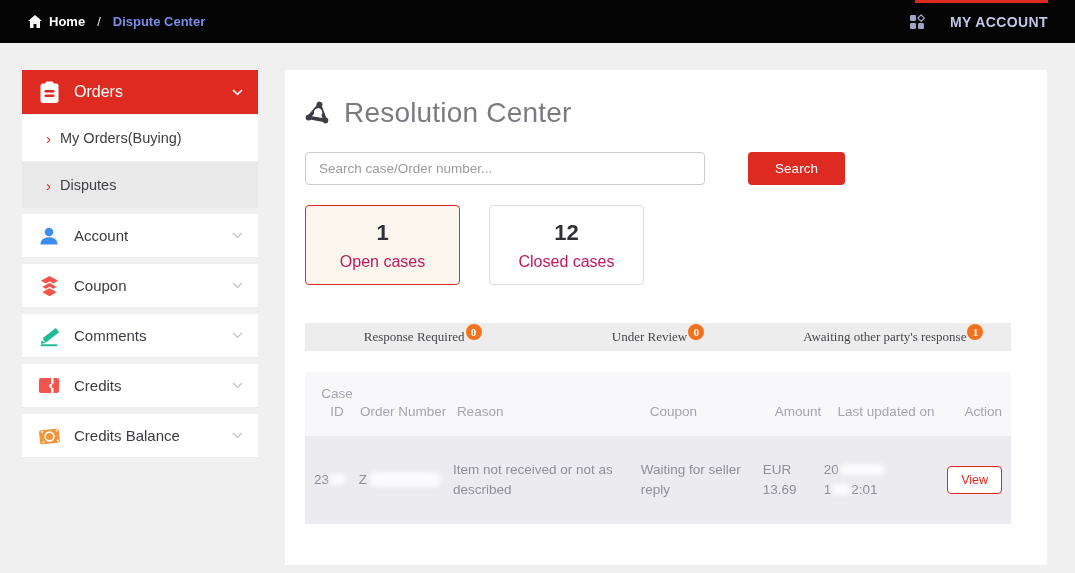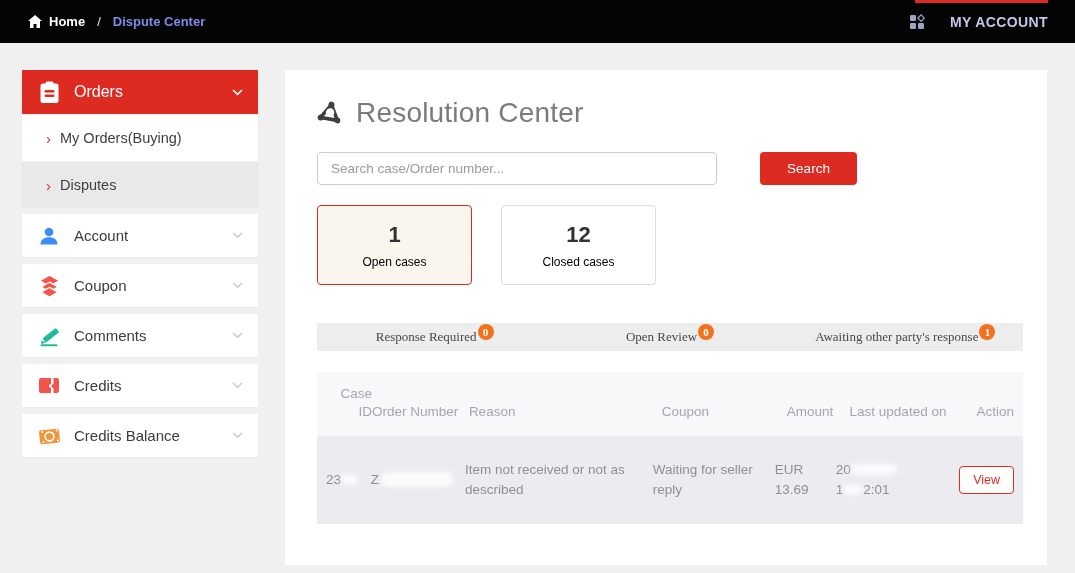--- a/index.html
+++ b/index.html
@@ -50,21 +50,21 @@
     height:44px;background:#fff;display:flex;align-items:center;gap:13px;
     padding:0 15px;margin-top:6px;font-size:15px;color:#3a3a40;
     border-bottom:1px solid #ececec;cursor:pointer;
   }
   .section-item .label{flex:1;}
   .icon-box{width:24px;height:24px;display:flex;align-items:center;justify-content:center;}
 
   
   .panel{
     position:absolute;left:285px;top:70px;width:762px;height:495px;
-    background:#ffffff;padding:27px 32px;
+    background:#ffffff;padding:27px 20px;
   }
   .title-row{display:flex;align-items:center;gap:13px;margin-bottom:23px;}
   .page-title{font-size:28px;color:#7b7a81;letter-spacing:.2px;}
 
   .search-row{display:flex;align-items:center;gap:43px;margin-bottom:20px;}
   .search-input{
     width:400px;height:33px;border:1px solid #cccccc;border-radius:4px;
     padding:0 13px;font-size:13.5px;color:#333;outline:none;
     font-family:"Liberation Sans", sans-serif;
   }
@@ -76,42 +76,42 @@
   }
 
   .cards-row{display:flex;gap:29px;margin-bottom:38px;}
   .case-card{
     width:155px;height:80px;border:1px solid #dddddd;border-radius:4px;
     background:#fff;display:flex;flex-direction:column;align-items:center;
     justify-content:center;cursor:pointer;
   }
   .case-card.active{border-color:var(--accent-red);background:#fbf6ed;}
   .case-count{font-size:22px;font-weight:bold;color:#303036;margin-bottom:7px;}
-  .case-label{font-size:12px;color:#000000;}
+  .case-label{font-size:16px;color:#be185d;}
 
   .tabs{width:706px;height:28px;background:#ededed;display:flex;margin-bottom:21px;}
   .tab{flex:1;display:flex;align-items:center;justify-content:center;
     font-size:13px;color:#47474d;cursor:pointer;font-family:Liberation Serif, serif;}
   .badge{
     width:16px;height:16px;border-radius:50%;background:var(--badge-orange);
     color:#fff;font-size:11px;font-weight:bold;display:flex;align-items:center;
     justify-content:center;margin-left:1px;position:relative;top:-5px;
   }
 
   .table{width:706px;}
   .thead{
     display:flex;align-items:flex-end;background:#f8f8fb;min-height:62px;
     padding:13px 9px 15px;color:#a5a5af;font-size:13.5px;line-height:1.35;
   }
   .trow{
     display:flex;align-items:center;background:#ebebf0;height:88px;
     padding:0 9px;color:#8f8f99;font-size:13.5px;line-height:1.5;
   }
   .col-case{width:46px;}
-  .thead .col-case{text-align:right;}
+  .thead .col-case{text-align:center;}
   .col-order{width:97px;}
   .col-reason{width:193px;padding-right:18px;}
   .col-status{width:125px;padding-right:14px;}
   .col-amount{width:63px;}
   .col-updated{width:127px;}
   .col-action{flex:1;text-align:center;}
 
   .redact{display:inline-block;background:#fbfbfd;border-radius:6px;filter:blur(2.5px);}
   .r-case{width:17px;height:11px;vertical-align:-1px;}
   .r-order{width:72px;height:15px;vertical-align:-3px;margin-left:2px;}
@@ -290,21 +290,21 @@
       <div class="case-label">Closed cases</div>
     </div>
   </div>
 
   <div class="tabs">
     <div class="tab">
       <span>Response Required</span>
       <span class="badge">0</span>
     </div>
     <div class="tab">
-      <span>Open Review</span>
+      <span>Under Review</span>
       <span class="badge">0</span>
     </div>
     <div class="tab">
       <span>Awaiting other party's response</span>
       <span class="badge">1</span>
     </div>
   </div>
 
   <div class="table">
     <div class="thead">

